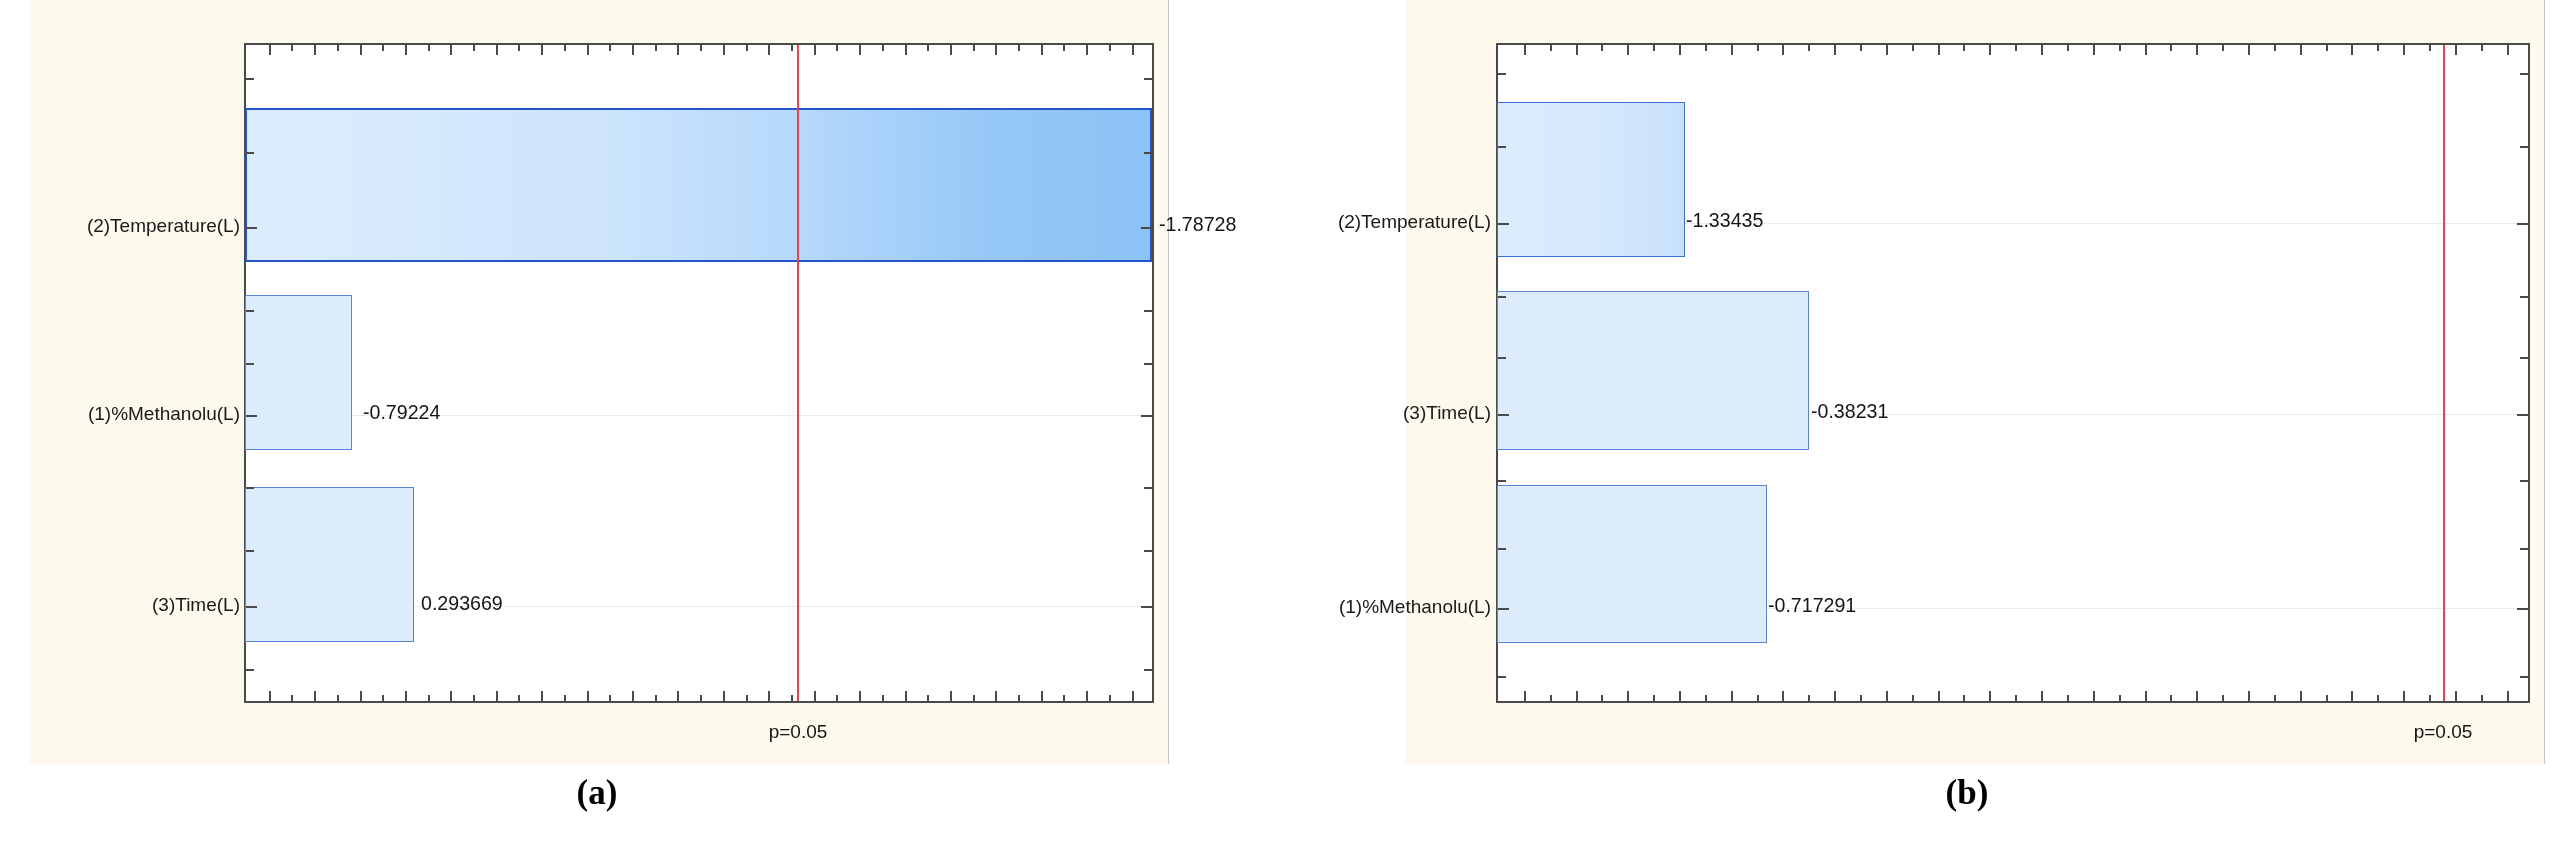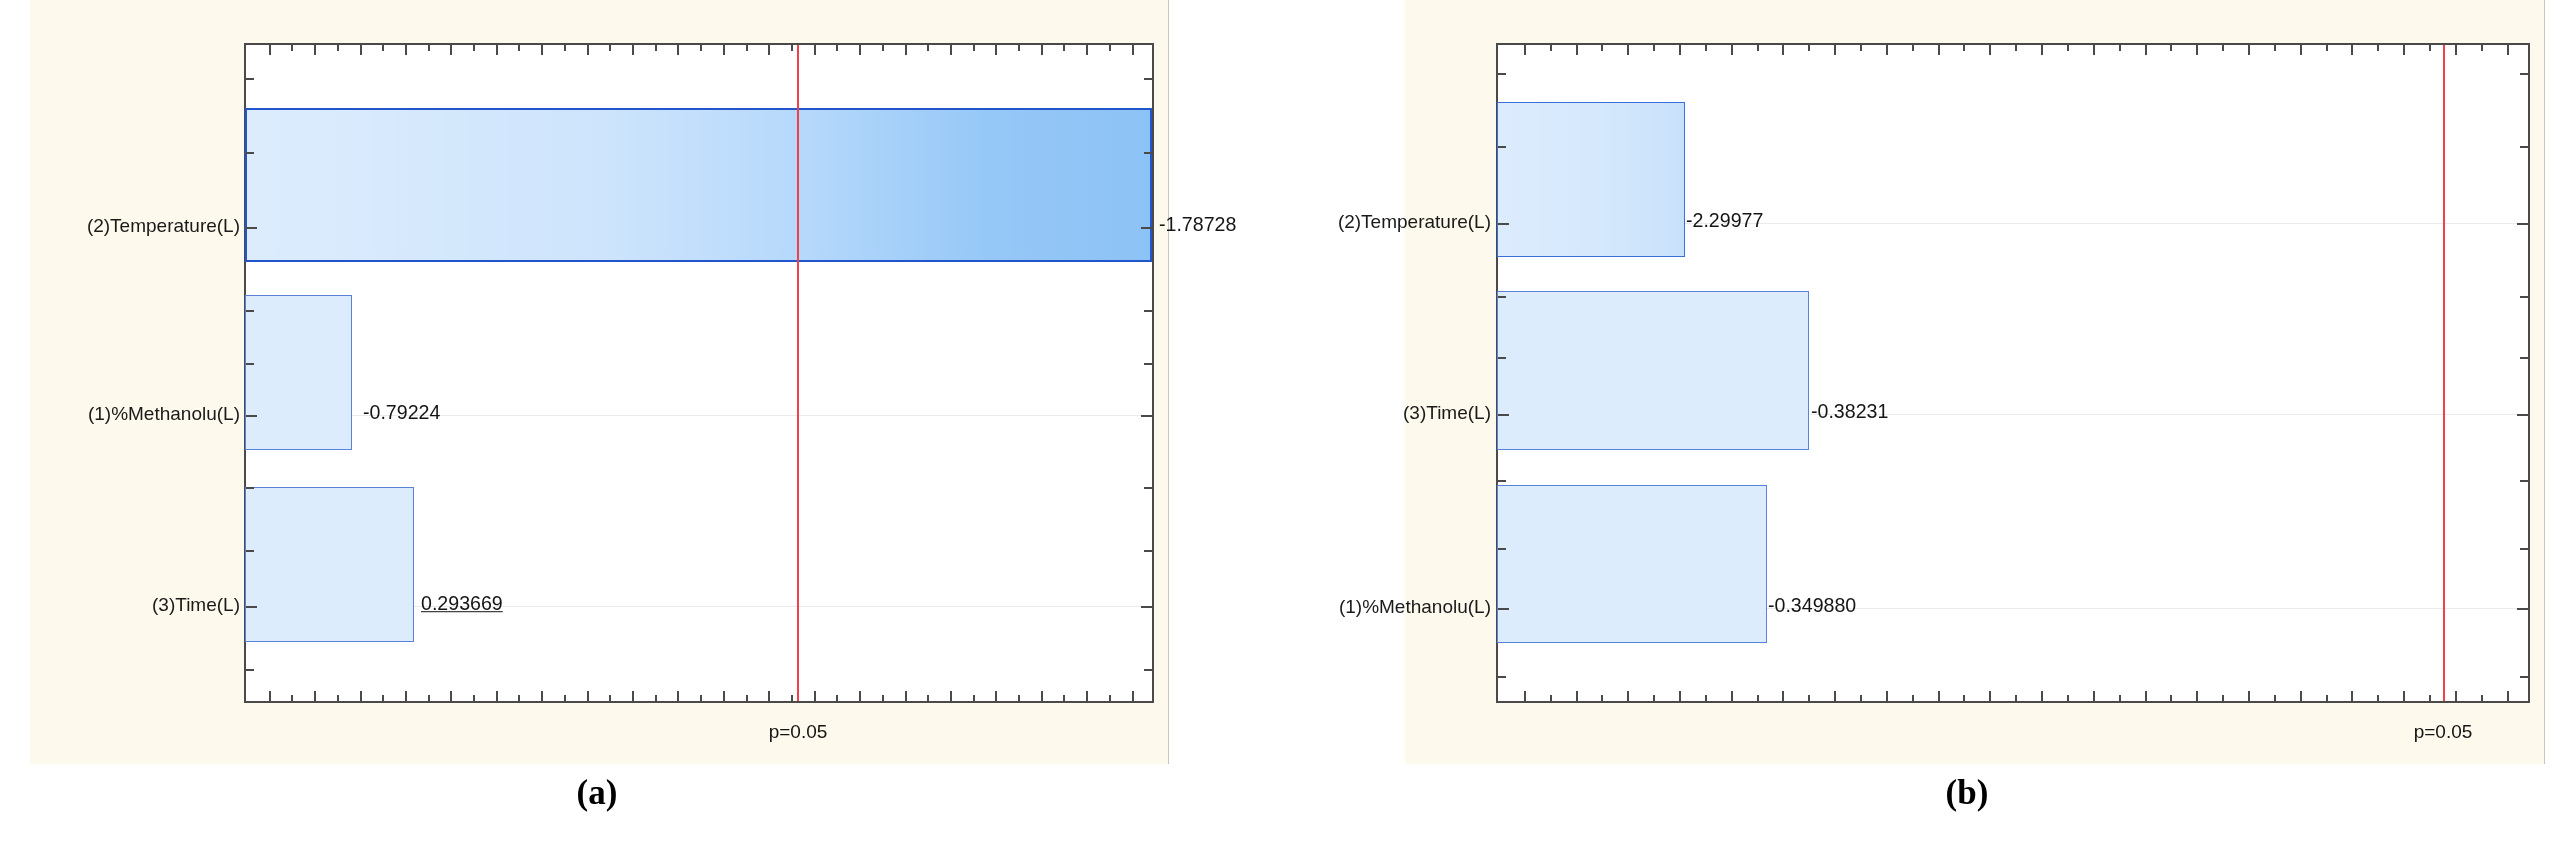--- a/index.html
+++ b/index.html
@@ -264,21 +264,21 @@
         <div class="tick-v" style="top:624px; right:0; width:7.6px;"></div>
       </div>
     </div>
 
     <div class="y-label" style="right:928px; top:225px;">(2)Temperature(L)</div>
     <div class="y-label" style="right:928px; top:413px;">(1)%Methanolu(L)</div>
     <div class="y-label" style="right:928px; top:604px;">(3)Time(L)</div>
 
     <div class="value-label" style="left:1129px; top:225px;">-1.78728</div>
     <div class="value-label" style="left:333px; top:413px;">-0.79224</div>
-    <div class="value-label" style="left:391px; top:604px;text-decoration:underline;">0.293669</div>
+    <div class="value-label" style="left:391px; top:604px;">0.293669</div>
 
     <div class="p-label" style="left:768px; top:722px;">p=0.05</div>
   </div>
 
   <div class="panel right-edge" style="left:1405px; width:1140px;">
 
     <div class="plot" style="left:91px; top:43px; width:1034px; height:660px;">
 
       <div class="gridline" style="top:178px;"></div>
       <div class="gridline" style="top:369px;"></div>
@@ -398,23 +398,23 @@
         <div class="tick-v" style="top:503px; right:0; width:7.6px;"></div>
         <div class="tick-v" style="top:563px; right:0; width:11.4px;"></div>
         <div class="tick-v" style="top:631px;right:0; width:7.6px;"></div>
       </div>
     </div>
 
     <div class="y-label" style="right:1053px; top:221px;">(2)Temperature(L)</div>
     <div class="y-label" style="right:1053px; top:412px;">(3)Time(L)</div>
     <div class="y-label" style="right:1053px; top:606px;">(1)%Methanolu(L)</div>
 
-    <div class="value-label" style="left:281px; top:221px;">-2.29977</div>
+    <div class="value-label" style="left:281px; top:221px;">-1.33435</div>
     <div class="value-label" style="left:406px; top:412px;">-0.38231</div>
-    <div class="value-label" style="left:363px; top:606px;">-0.349880</div>
+    <div class="value-label" style="left:363px; top:606px;">-0.717291</div>
 
     <div class="p-label" style="left:1038px; top:722px;">p=0.05</div>
   </div>
 
   <div class="subcaption" style="left:597px; top:775px;">(a)</div>
   <div class="subcaption" style="left:1967px; top:775px;">(b)</div>
 
 </div>
 
 

